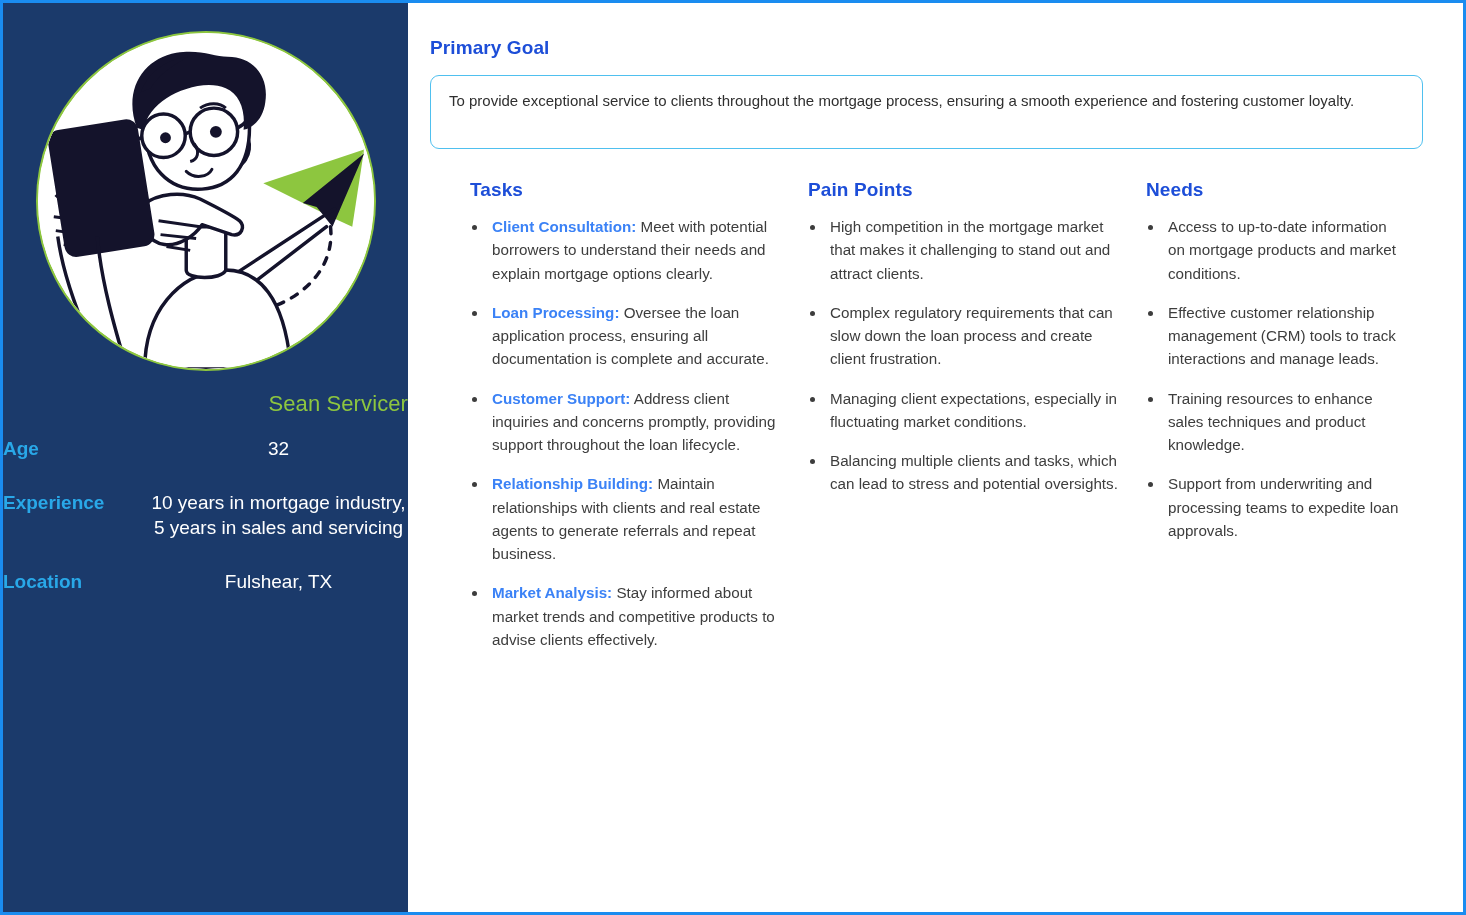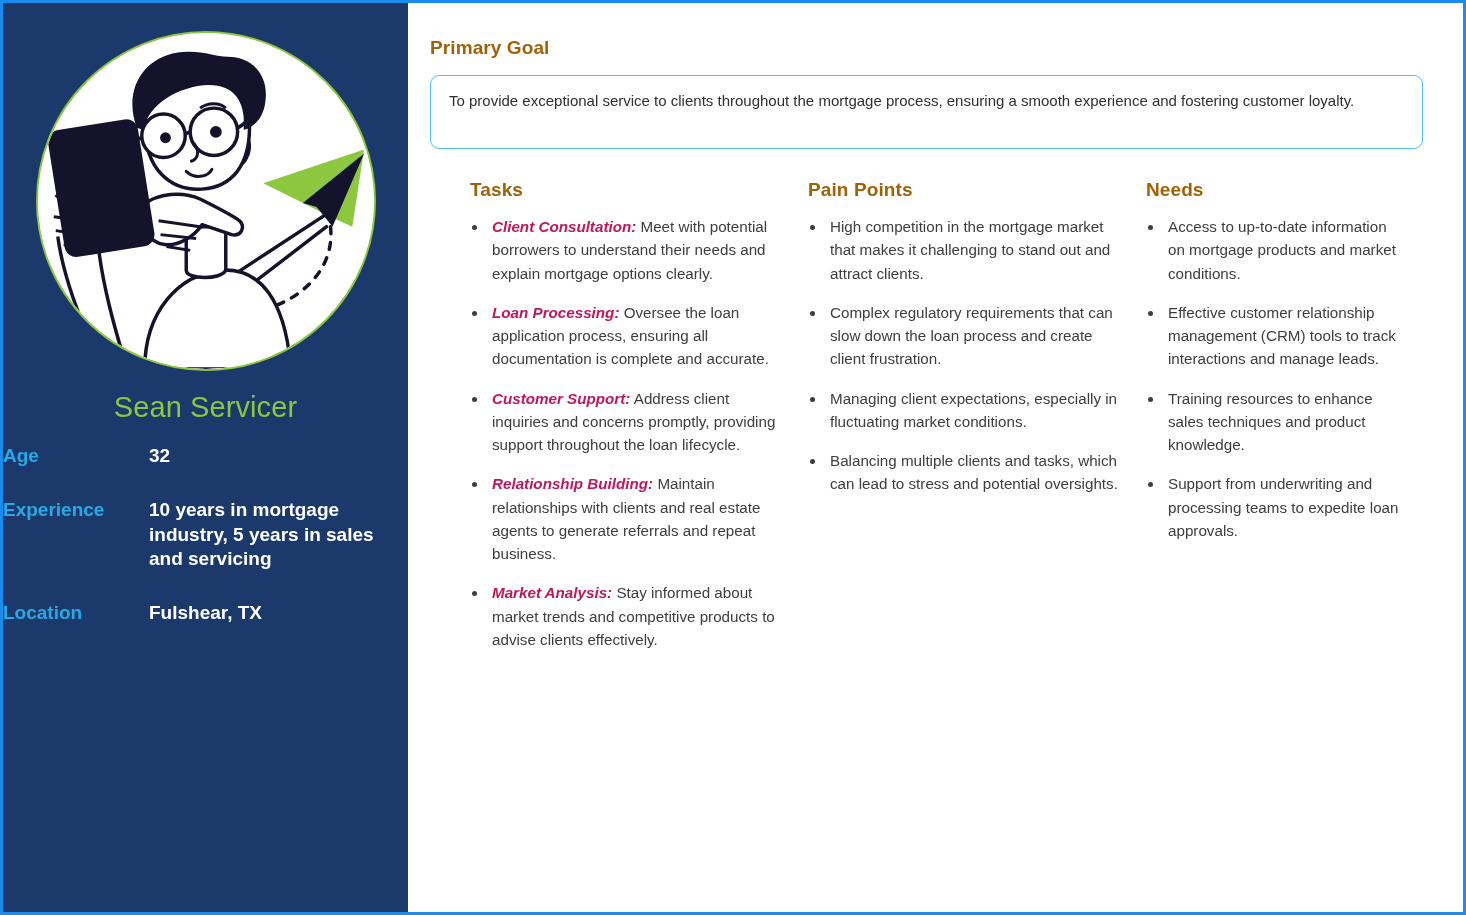--- a/index.html
+++ b/index.html
@@ -39,25 +39,25 @@
     background: #ffffff;
     border: 2px solid #8dc63f;
     overflow: hidden;
     flex: 0 0 auto;
     position: relative;
   }
   #avatar-wrap svg { display: block; width: 100%; height: 100%; }
 
   #persona-name {
     margin-top: 20px;
-    font-size: 29px;
+    font-size: 22px;
     color: #8dc63f;
     font-weight: 400;
     letter-spacing: .1px;
-    text-align: center;
+    text-align: right;
     width: 100%;
   }
 
   #attr-table {
     margin-top: 20px;
     width: 100%;
     padding: 0 28px 0 38px;
     border-collapse: collapse;
   }
   #attr-table td {
@@ -67,34 +67,35 @@
   }
   .attr-label {
     color: #29a8e8;
     font-weight: bold;
     font-size: 19px;
     width: 146px;
     white-space: nowrap;
   }
   .attr-value {
     color: #ffffff;
-    font-weight: bold;
+    font-weight: normal;
     font-size: 19px;
+    text-align: center;
   }
 
   
   #main {
     flex: 1 1 auto;
     background: #ffffff;
     padding: 34px 40px 20px 22px;
     min-width: 0;
   }
 
   .section-heading {
-    color: #a16207;
+    color: #1d4ed8;
     font-weight: bold;
     font-size: 19px;
     letter-spacing: .1px;
   }
 
   #goal-box {
     margin-top: 16px;
     border: 1.5px solid #4fc0ef;
     border-radius: 9px;
     padding: 14px 18px 16px 18px;
@@ -123,21 +124,21 @@
     list-style: disc;
   }
   .bullet-list li {
     font-size: 15.2px;
     line-height: 1.53;
     color: #3d3d3d;
     margin-bottom: 16px;
     padding-left: 4px;
   }
   .bullet-list li::marker { color: #3d3d3d; }
-  .bullet-strong { font-weight: bold; color: #be185d; font-style: italic; }
+  .bullet-strong { font-weight: bold; color: #3b82f6; }
 </style>
 </head>
 <body>
 
 <div id="persona-card">
 
   <aside id="sidebar">
 
     <div id="avatar-wrap">
       <svg viewBox="0 0 340 340" aria-hidden="true">

